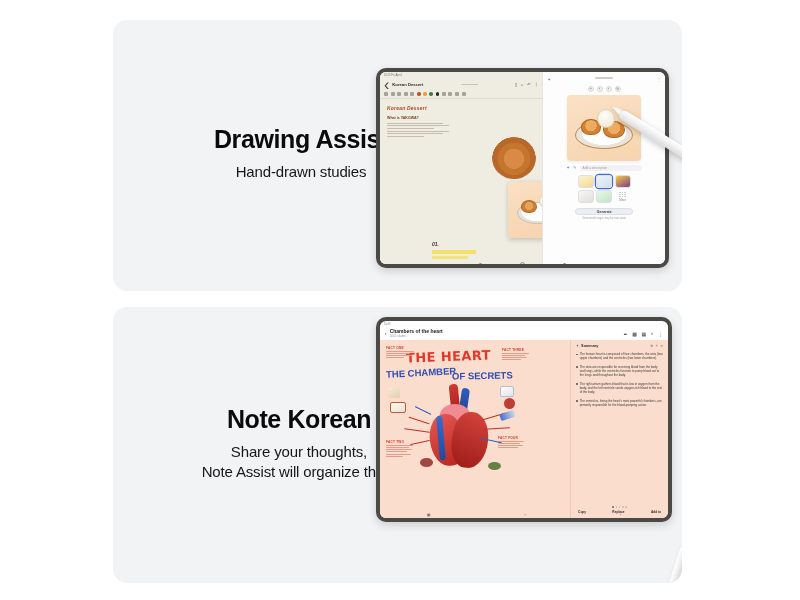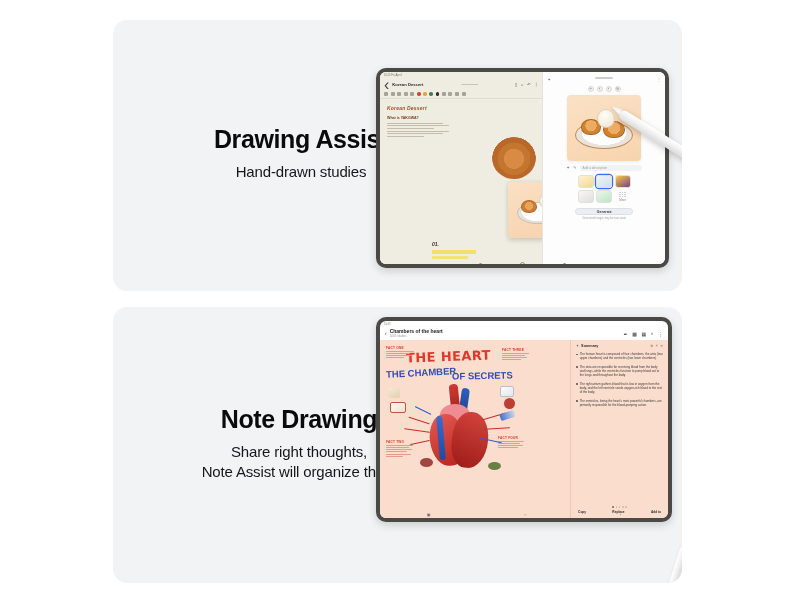--- a/index.html
+++ b/index.html
@@ -529,23 +529,23 @@
     </div>
 
     <div class="stylus" id="stylus-drawing">
       
     </div>
   </div>
 
   <div class="card" id="card-note">
 
     <div class="copy-block" id="copy-note">
-      <div class="headline">Note Drawing</div>
+      <div class="headline">Note Korean</div>
       <div class="subcopy">
-        <div>Share right thoughts,</div>
+        <div>Share your thoughts,</div>
         <div>Note Assist will organize them</div>
       </div>
     </div>
 
     <div class="device" id="device-note">
       <div class="screen note2-screen">
 
         <div class="n2-status">
           <span>10:45</span>
         </div>

